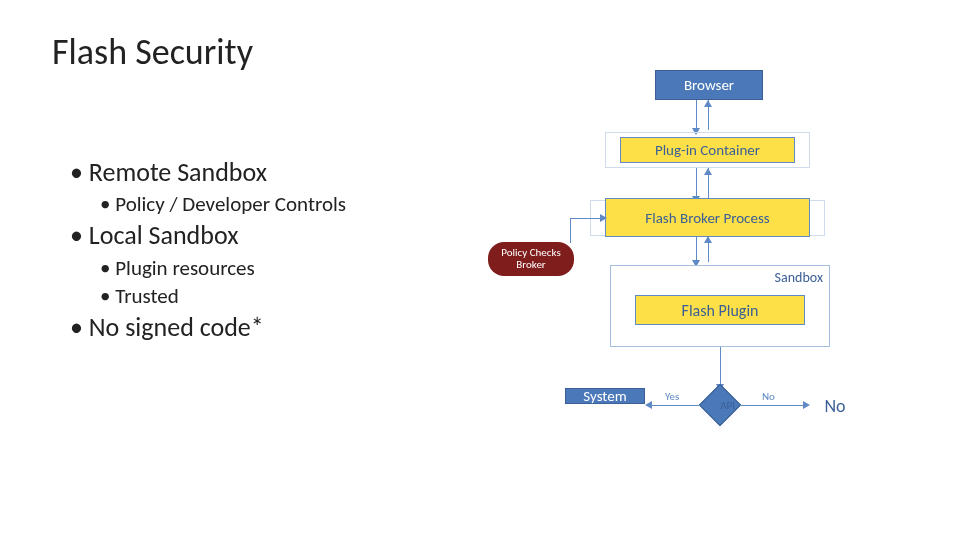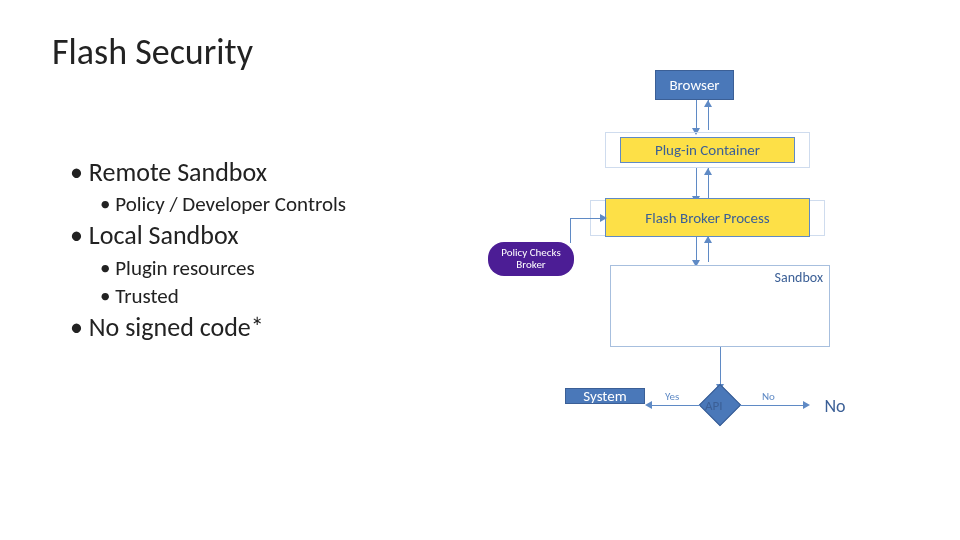--- a/index.html
+++ b/index.html
@@ -55,21 +55,21 @@
     background: #4a78b9;
     color: #fff;
     border: 1px solid #3b5f96;
     display: flex;
     align-items: center;
     justify-content: center;
     font-size: 15px;
   }
   .pill {
     position: absolute;
-    background: #4c1d95;
+    background: #7f1d1d;
     color: #fff;
     border-radius: 16px;
     display: flex;
     flex-direction: column;
     align-items: center;
     justify-content: center;
     font-size: 11px;
     line-height: 1.1;
   }
   .diamond-wrap {
@@ -81,23 +81,23 @@
   .diamond {
     width: 30px;
     height: 30px;
     background: #4a78b9;
     border: 1px solid #3b5f96;
     transform: rotate(45deg);
   }
   .diamond-label {
     position: absolute;
     color: #3b5f96;
-    font-size: 13px;
+    font-size: 11px;
     width: 30px;
-    text-align: left;
+    text-align: right;
   }
   .small-label {
     position: absolute;
     font-size: 11px;
     color: #5f8ac5;
   }
   .sandbox-frame {
     position: absolute;
     border: 1px solid #a7bfde;
     background: #fff;
@@ -171,21 +171,21 @@
   <div class="b1">Remote Sandbox</div>
   <div class="b2">Policy / Developer Controls</div>
   <div class="b1">Local Sandbox</div>
   <div class="b2">Plugin resources</div>
   <div class="b2">Trusted</div>
   <div class="b1">No signed code*</div>
 </div>
 
 <div class="diagram">
 
-  <div class="box-blue" style="left:145px; top:0px; width:79px; height:30px;">Browser</div>
+  <div class="box-blue" style="left:145px; top:0px; width:108px; height:30px;">Browser</div>
 
   <div class="vline" style="left:186px; top:30px; height:30px;"></div>
   <div class="vline" style="left:198px; top:30px; height:30px;"></div>
   <div class="arrow-down" style="left:182px; top:58px;"></div>
   <div class="arrow-up" style="left:194px; top:30px;"></div>
 
   <div class="inner-frame" style="left:95px; top:62px; width:205px; height:36px;"></div>
   <div class="box" style="left:110px; top:67px; width:175px; height:26px;">Plug-in Container</div>
 
   <div class="vline" style="left:186px; top:98px; height:30px;"></div>
@@ -206,20 +206,21 @@
 
   <div class="vline" style="left:186px; top:166px; height:26px;"></div>
   <div class="vline" style="left:198px; top:166px; height:26px;"></div>
   <div class="arrow-down" style="left:182px; top:190px;"></div>
   <div class="arrow-up" style="left:194px; top:166px;"></div>
 
   <div class="sandbox-frame" style="left:100px; top:195px; width:220px; height:82px;">
     <span class="sandbox-label">Sandbox</span>
   </div>
 
+  <div class="box" style="left:125px; top:225px; width:170px; height:30px; font-size:16px;">Flash Plugin</div>
 
   <div class="vline" style="left:210px; top:277px; height:40px;"></div>
   <div class="arrow-down" style="left:206px; top:314px;"></div>
 
   <div class="diamond-wrap" style="left:195px; top:320px; width:30px; height:30px;">
     <div class="diamond"></div>
     <div class="diamond-label">API</div>
   </div>
 
   <div class="hline" style="left:140px; top:335px; width:50px;"></div>

